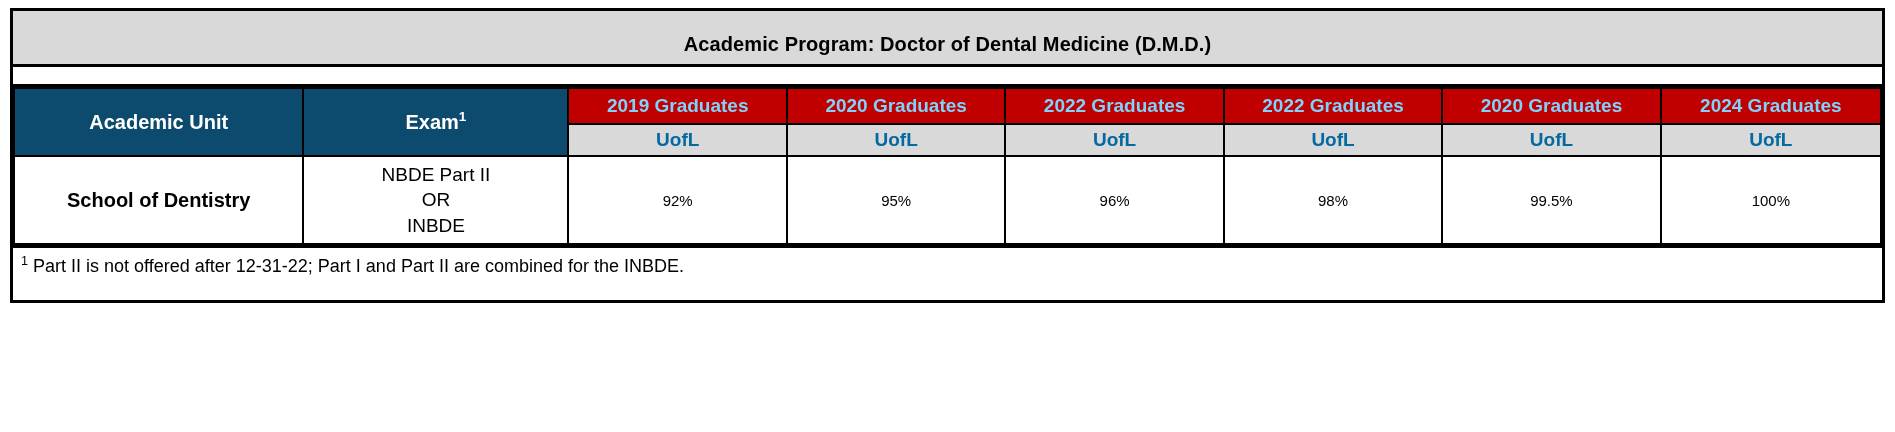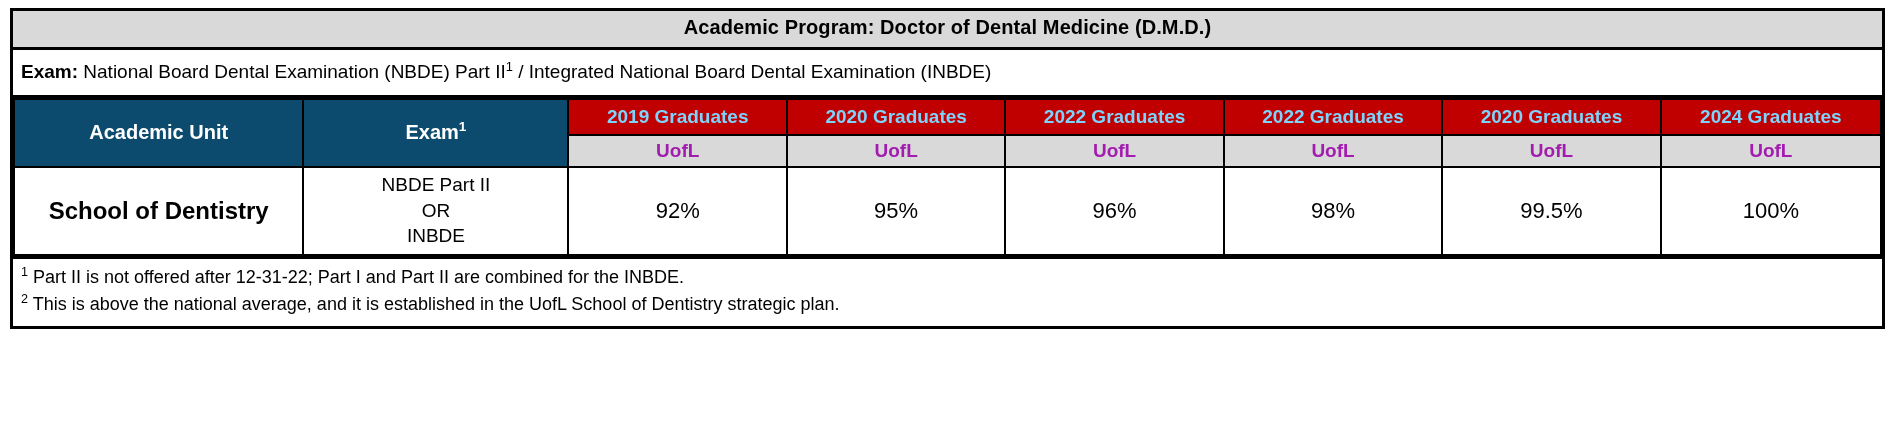--- a/index.html
+++ b/index.html
@@ -25,21 +25,21 @@
     width: 1875px;
   }
 
   
   .title-band {
     background: #d9d9d9;
     border-bottom: 3px solid #000000;
     text-align: center;
     font-weight: bold;
     font-size: 20px;
-    padding: 5px 0 8px 0;
+    padding: 22px 0 8px 0;
     letter-spacing: 0.1px;
   }
 
   
   .info-block {
     border-bottom: 3px solid #000000;
     padding: 8px 8px 9px 8px;
     font-size: 19px;
     line-height: 1.45;
   }
@@ -69,75 +69,72 @@
   }
   table.grid th.hdr-red {
     background: #c00000;
     color: #7dd3fc;
     font-weight: bold;
     font-size: 19px;
     height: 34px;
   }
   table.grid th.hdr-grey {
     background: #d9d9d9;
-    color: #a21caf;
+    color: #0369a1;
     font-weight: bold;
     font-size: 19px;
     height: 30px;
   }
   table.grid th.unit-cell,
   table.grid th.exam-cell {
     background: #0c4a6e;
     color: #ffffff;
     font-weight: bold;
     font-size: 20px;
   }
   table.grid td.body-unit {
     font-weight: bold;
-    font-size: 24px;
+    font-size: 20px;
     height: 86px;
   }
   table.grid td.body-exam {
     font-size: 19px;
     line-height: 1.35;
     height: 86px;
     margin-left: 6px;
   }
   table.grid td.body-val {
-    font-size: 22px;
+    font-size: 15px;
     height: 86px;
   }
   .exam-multiline span { display: block; }
 
   
   .footnotes {
     border-top: 3px solid #000000;
-    padding: 5px 8px 8px 8px;
+    padding: 5px 8px 20px 8px;
     font-size: 18px;
     line-height: 1.5;
   }
   .footnote {
     white-space: nowrap;
   }
   .footnote sup {
     font-size: 0.7em;
   }
 </style>
 </head>
 <body>
 
 <div class="page">
   <div class="table-wrap">
 
     <div class="title-band">Academic Program: Doctor of Dental Medicine (D.M.D.)</div>
 
     <div class="info-block">
-      <div class="info-line">
-        <b>Exam:</b><span> National Board Dental Examination (NBDE) Part II</span><sup>1</sup><span> / Integrated National Board Dental Examination (INBDE)</span>
-      </div>
     </div>
 
     <table class="grid">
       <colgroup>
         <col style="width:15.5%">
         <col style="width:14.2%">
         <col style="width:11.7%">
         <col style="width:11.7%">
         <col style="width:11.7%">
         <col style="width:11.7%">
@@ -181,19 +178,16 @@
           <td class="body-val">99.5%</td>
           <td class="body-val">100%</td>
         </tr>
       </tbody>
     </table>
 
     <div class="footnotes">
       <div class="footnote">
         <sup>1</sup><span> Part II is not offered after 12-31-22; Part I and Part II are combined for the INBDE.</span>
       </div>
-      <div class="footnote">
-        <sup>2</sup><span> This is above the national average, and it is established in the UofL School of Dentistry strategic plan.</span>
-      </div>
     </div>
 
   </div>
 </div>
 
 </body></html>

